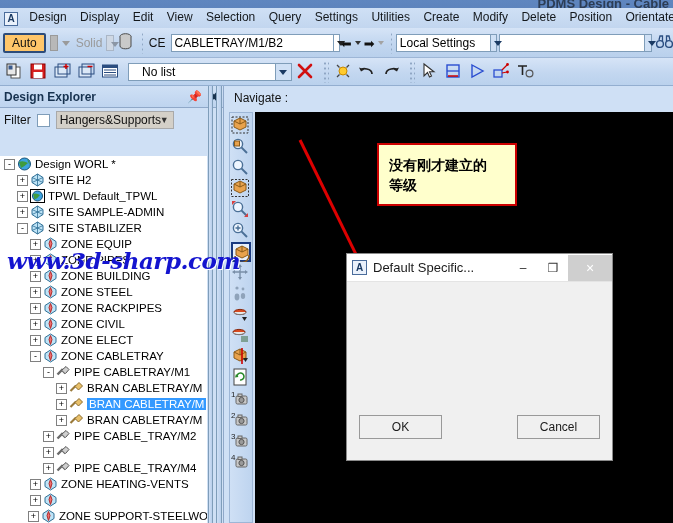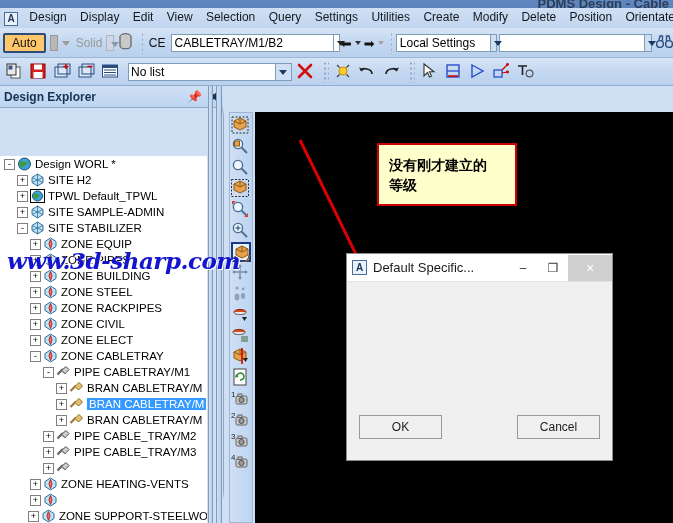--- a/index.html
+++ b/index.html
@@ -139,38 +139,37 @@
   .toolbar2 {
     position: absolute; left: 0; top: 58px; width: 673px; height: 28px;
     background: linear-gradient(to bottom, #d6e4f7 0%, #c3d7f0 55%, #bad1ed 100%);
     border-bottom: 1px solid #93aed0;
     white-space: nowrap;
   }
   .tb2-inner { display: flex; align-items: center; height: 28px; padding-left: 4px; }
   .tbicon { width: 22px; height: 22px; margin-right: 2px; position: relative; }
   .nolist-input {
     width: 148px; height: 18px; border: 1px solid #7f9db9; background: #fff;
-    font-size: 12px; padding: 1px 2px; color: #000; margin-left: 4px;
+    font-size: 12px; padding: 1px 13px; color: #000; margin-left: 4px;
   }
   .nolist-btn {
     width: 16px; height: 18px; border: 1px solid #7f9db9; border-left: none;
     background: #cfe0f5; position: relative;
   }
   .nolist-btn:after {
     content: ""; position: absolute; left: 3px; top: 6px;
     border-left: 4px solid transparent; border-right: 4px solid transparent;
     border-top: 5px solid #1a3a63;
   }
 
   
   .de-panel {
     position: absolute; left: 0; top: 86px; width: 224px; height: 437px;
     background: #cfe0f5;
     border-right: 1px solid #8fa8c9;
-    border-radius: 32px;
   }
   .de-header {
     height: 22px; background: linear-gradient(to bottom,#cfe0f5,#bed4ef);
     border-bottom: 1px solid #8fa8c9;
     display: flex; align-items: center; padding: 0 4px;
     font-weight: bold; font-size: 12px; color: #17324f;
   }
   .de-header .spacer { flex: 1; }
   .de-pin { font-size: 12px; color: #17324f; margin-right: 7px; }
   .de-close { font-size: 12px; font-weight: bold; color: #17324f; }
@@ -498,20 +497,28 @@
     </div>
   </div>
 
   <div class="de-panel">
     <div class="de-header">
       <span>Design Explorer</span>
       <span class="spacer"></span>
       <span class="de-pin">📌</span>
       <span class="de-close">✖</span>
     </div>
+    <div class="de-filterbar">
+      <span class="flbl">Filter</span>
+      <span class="fcheck"></span>
+      <span class="fcombo">
+        <span class="txt">Hangers&amp;Supports</span>
+        <span class="cbtn">▼</span>
+      </span>
+    </div>
 
     <div class="tree" id="tree">
         <div class="trow">
           <span class="tindent" style="width: 4px;"></span>
           <span class="texp">-</span>
           <span class="ticon"><svg width="15" height="14" viewBox="0 0 15 14">
               <circle cx="7.5" cy="7" r="6" fill="#3da3e0" stroke="#16527a"></circle>
               <path d="M2 5 Q6 3 11 6 Q8 9 4 11" fill="#3f9b3f"></path>
               <path d="M10 2 Q13 4 12.5 8" fill="#3f9b3f"></path>
             </svg></span>
@@ -671,29 +678,29 @@
             </svg></span>
           <span class="tlabel">PIPE CABLE_TRAY/M2</span>
         </div>
         <div class="trow">
           <span class="tindent" style="width: 43px;"></span>
           <span class="texp">+</span>
           <span class="ticon"><svg width="15" height="14" viewBox="0 0 15 14">
               <path d="M1.5 9.5 L6 5 L9.5 8.5" stroke="#6b6b6b" stroke-width="2.4" fill="none"></path>
               <path d="M6 5 L10 1.5 L13 4.5 L9.5 8.5" fill="#cfcfcf" stroke="#555"></path>
             </svg></span>
-          <span class="tlabel">PIPE CABLE_TRAY/M3</span>
         </div>
         <div class="trow">
           <span class="tindent" style="width: 43px;"></span>
           <span class="texp">+</span>
           <span class="ticon"><svg width="15" height="14" viewBox="0 0 15 14">
               <path d="M1.5 9.5 L6 5 L9.5 8.5" stroke="#6b6b6b" stroke-width="2.4" fill="none"></path>
               <path d="M6 5 L10 1.5 L13 4.5 L9.5 8.5" fill="#cfcfcf" stroke="#555"></path>
             </svg></span>
+          <span class="tlabel">PIPE CABLE_TRAY/M4</span>
         </div>
         <div class="trow">
           <span class="tindent" style="width: 30px;"></span>
           <span class="texp">+</span>
           <span class="ticon"><svg width="15" height="14" viewBox="0 0 15 14">
               <path d="M7.5 1 L13 4.5 L13 9.5 L7.5 13 L2 9.5 L2 4.5 Z" fill="#bfe4f7" stroke="#2e6f96"></path>
               <path d="M7.5 2.5 Q10.5 6 7.5 11.5 Q4.5 6 7.5 2.5 Z" fill="#f07070" stroke="#b03030"></path>
             </svg></span>
           <span class="tlabel">ZONE HEATING-VENTS</span>
         </div>
@@ -714,20 +721,23 @@
             </svg></span>
           <span class="tlabel">ZONE SUPPORT-STEELWO</span>
         </div>
       </div>
     <div class="tree-sb"></div>
   </div>
 
   <div class="splitv" style="left:208px;"></div>
   <div class="splitv" style="left:216px; width:6px;"></div>
 
+  <div class="navbar">
+    <span>Navigate :</span>
+  </div>
 
   <div class="vtoolbar" id="vtoolbar">
       <div class="vicon"><svg width="18" height="18" viewBox="0 0 18 18">
           <path d="M9 2 L15 5 L15 11 L9 14 L3 11 L3 5 Z" fill="#e8a24c" stroke="#8a5a18"></path>
           <path d="M9 2 L9 8 M3 5 L9 8 L15 5" stroke="#8a5a18" fill="none"></path>
           <rect x="1" y="1" width="16" height="16" fill="none" stroke="#333" stroke-dasharray="2 1.5"></rect>
         </svg></div>
       <div class="vicon"><svg width="18" height="18" viewBox="0 0 18 18">
           <circle cx="7" cy="7" r="4.6" fill="#eef6ff" stroke="#4a6f96" stroke-width="1.4"></circle>
           <path d="M10.4 10.4 L16 16" stroke="#4a6f96" stroke-width="2"></path>

